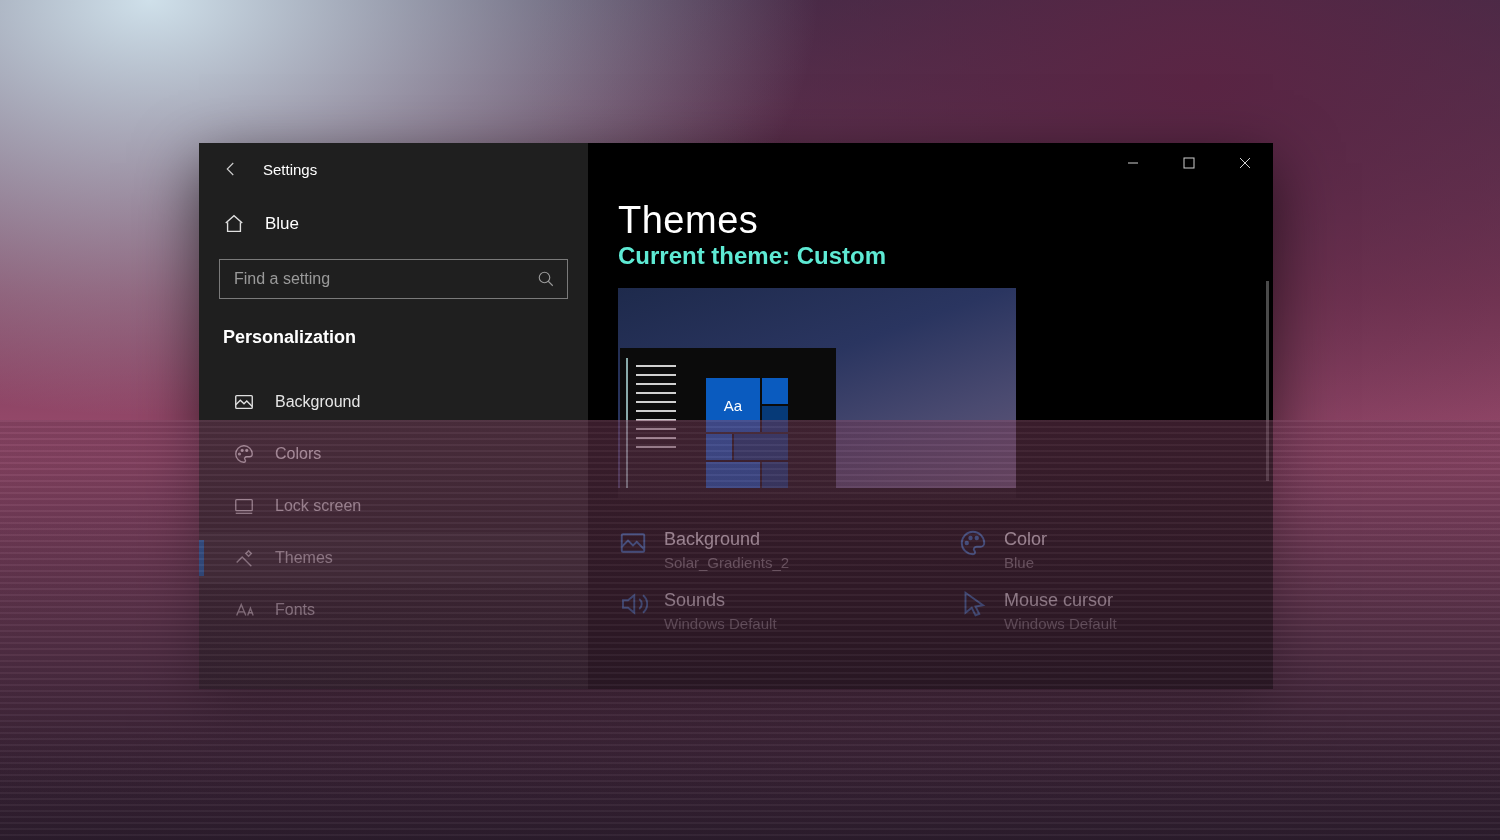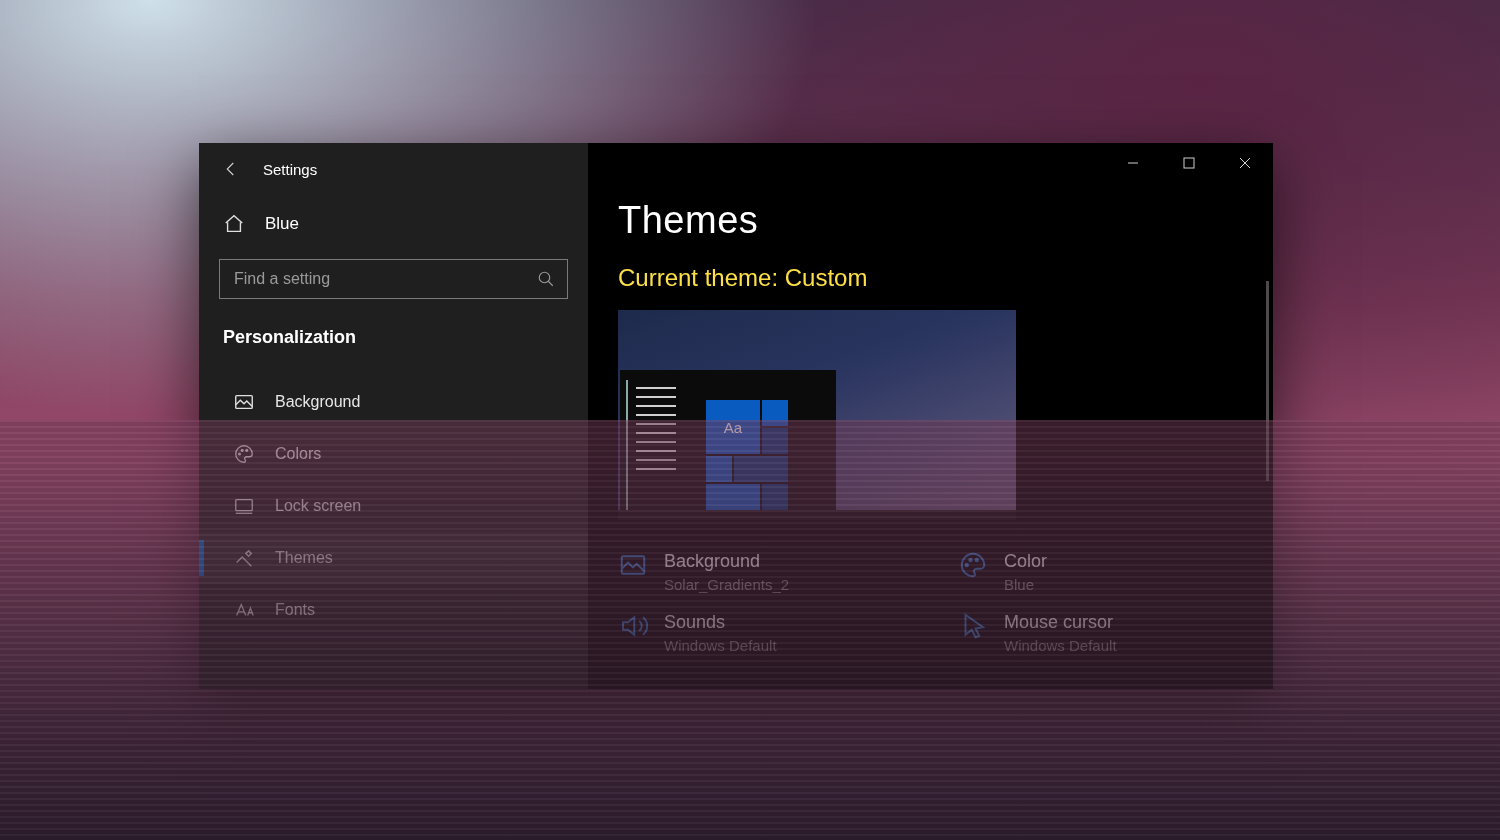--- a/index.html
+++ b/index.html
@@ -96,21 +96,21 @@
     position:absolute; top:0; right:0; display:flex;
   }
   .caption-btn {
     width:56px; height:40px; display:flex; align-items:center; justify-content:center;
     cursor:pointer;
   }
   h1.page-title {
     font-size: 38px; font-weight:400; margin-top: 56px; letter-spacing:0.5px;
   }
   h2.sub-title {
-    font-size: 24px; font-weight:400; margin-top: 22px; color:#fde047;
+    font-size: 24px; font-weight:700; color:#5eead4;
   }
 
   .preview {
     margin-top: 18px;
     width: 398px; height: 210px;
     background: linear-gradient(160deg, #1e2a4c 0%, #2a3560 40%, #4a4a70 70%, #6a5a7a 100%);
     position:relative;
   }
   .preview .start {
     position:absolute; left:2px; bottom:2px;

